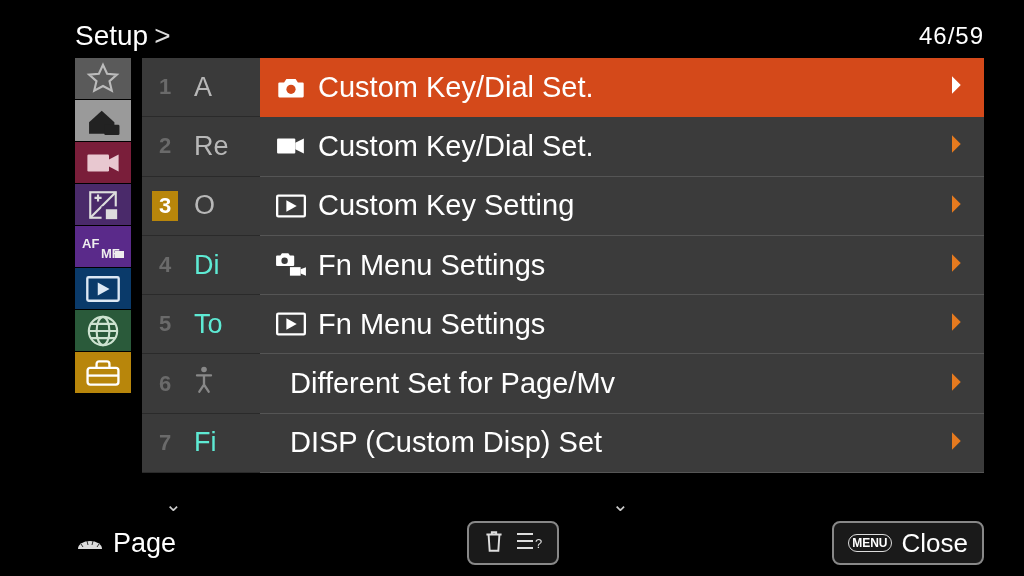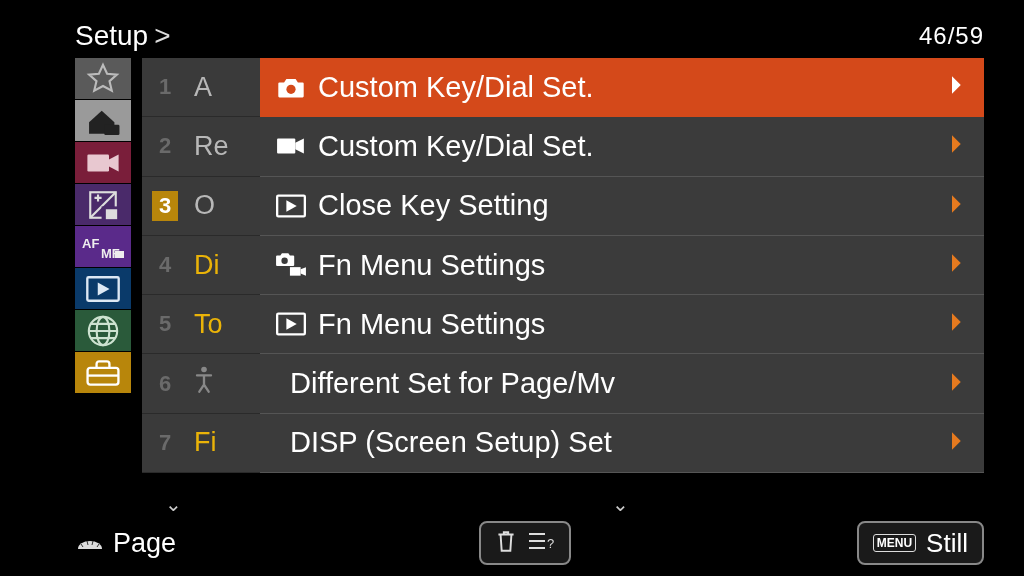--- a/index.html
+++ b/index.html
@@ -16,21 +16,21 @@
   .cat-rail { position: absolute; left: 75px; top: 58px; width: 56px; display: flex; flex-direction: column; gap: 1px; }
   .cat-item { width: 56px; height: 41px; display: flex; align-items: center; justify-content: center; }
   .cat-item svg { display: block; }
 
   
   .num-col { position: absolute; left: 142px; top: 58px; width: 120px; display: flex; flex-direction: column; }
   .num-row { height: 59.3px; background: #3a3a3a; display: flex; align-items: center; padding-left: 10px; gap: 16px; border-bottom: 1px solid #2a2a2a; position: relative; }
   .num-badge { width: 26px; height: 30px; display: flex; align-items: center; justify-content: center; font-size: 22px; font-weight: bold; color: #6a6a6a; background: transparent; }
   .num-badge.hot { background: #b8860b; color: #fff; }
   .num-label { font-size: 27px; color: #b8b8b8; white-space: nowrap; overflow: hidden; }
-  .num-label.dim { color: #eab308; }
+  .num-label.dim { color: #5eead4; }
 
   
   .main-list { position: absolute; left: 260px; top: 58px; right: 40px; display: flex; flex-direction: column; }
   .opt-row { height: 59.3px; background: #3b3b3b; display: flex; align-items: center; padding: 0 18px 0 14px; border-bottom: 1px solid #555; gap: 10px; }
   .opt-row.selected { background: #d4491a; border-bottom: 1px solid #d4491a; }
   .opt-icon { width: 34px; height: 34px; display: flex; align-items: center; justify-content: center; flex: 0 0 34px; }
   .opt-icon svg { display: block; }
   .opt-text { flex: 1; font-size: 29px; color: #fff; white-space: nowrap; }
   .opt-blank .opt-text { padding-left: 0; }
   .chev { flex: 0 0 16px; }
@@ -181,21 +181,21 @@
           </svg></span>
   </div>
 
   <div class="opt-row">
     <span class="opt-icon">
       <svg width="30" height="24" viewBox="0 0 26 20">
             <rect x="1" y="1" width="24" height="18" rx="1" fill="none" stroke="#fff" stroke-width="2"></rect>
             <path d="M9 5v10l9-5z" fill="#fff"></path>
           </svg>
     </span>
-    <span class="opt-text">Close Key Setting</span>
+    <span class="opt-text">Custom Key Setting</span>
     <span class="chev"><svg width="14" height="20" viewBox="0 0 10 16">
             <path d="M1 1l7 7-7 7z"></path>
           </svg></span>
   </div>
 
   <div class="opt-row">
     <span class="opt-icon">
       <svg width="32" height="28" viewBox="0 0 30 26">
         <path fill="#fff" d="M2 4h3l1.5-2h6L14 4h3a1 1 0 0 1 1 1v8a1 1 0 0 1-1 1H2a1 1 0 0 1-1-1V5a1 1 0 0 1 1-1z"></path>
             <circle cx="9" cy="9" r="3" fill="#3b3b3b"></circle>
@@ -225,21 +225,21 @@
   <div class="opt-row opt-blank">
     <span class="opt-icon" style="flex:0 0 6px;width:6px"></span>
     <span class="opt-text">Different Set for Page/Mv</span>
     <span class="chev"><svg width="14" height="20" viewBox="0 0 10 16">
             <path d="M1 1l7 7-7 7z"></path>
           </svg></span>
   </div>
 
   <div class="opt-row opt-blank">
     <span class="opt-icon" style="flex:0 0 6px;width:6px"></span>
-    <span class="opt-text">DISP (Screen Setup) Set</span>
+    <span class="opt-text">DISP (Custom Disp) Set</span>
     <span class="chev"><svg width="14" height="20" viewBox="0 0 10 16">
             <path d="M1 1l7 7-7 7z"></path>
           </svg></span>
   </div>
 
 </div>
 
 <div class="down-arrow one">⌄</div>
 <div class="down-arrow two">⌄</div>
 
@@ -260,18 +260,18 @@
           </svg>
     </span>
     <span>
       <svg width="28" height="22" viewBox="0 0 28 22">
             <path d="M2 4h16M2 11h16M2 18h16" stroke="#ddd" stroke-width="2.2"></path>
             <text x="20" y="18" font-size="13" fill="#ddd">?</text>
           </svg>
     </span>
   </div>
   <div class="btn-box">
-    <span style="border:1.5px solid #ddd;border-radius:3px;padding:1px 3px;font-size:12px;font-weight:bold;">MENU</span>
-    <span class="btn-text">Still</span>
+    <span style="border:1.5px solid #ddd;border-radius:9px;padding:1px 3px;font-size:12px;font-weight:bold;">MENU</span>
+    <span class="btn-text">Close</span>
   </div>
 </div>
 
 </div>
 
 </body></html>

